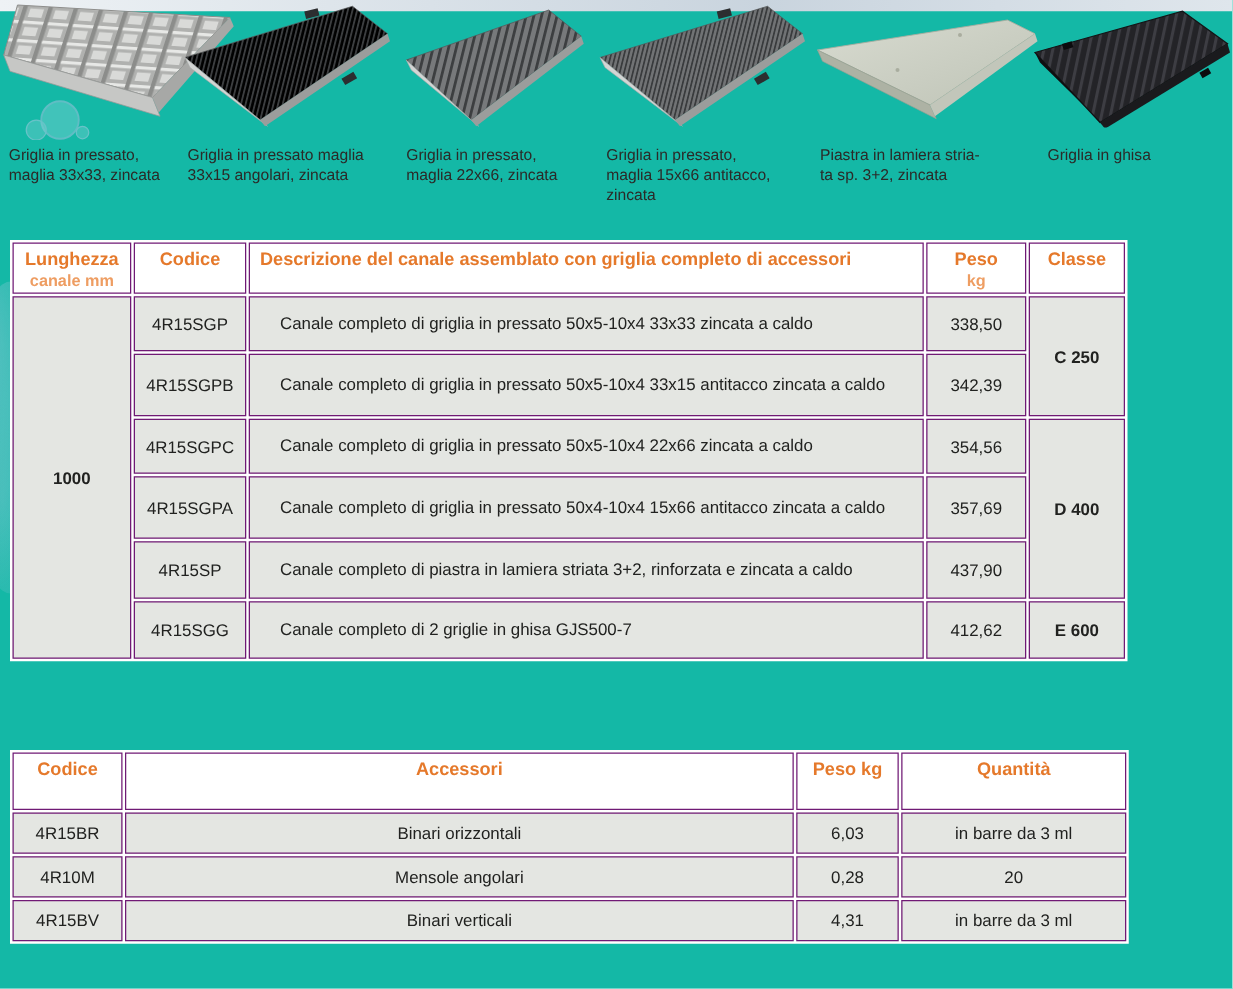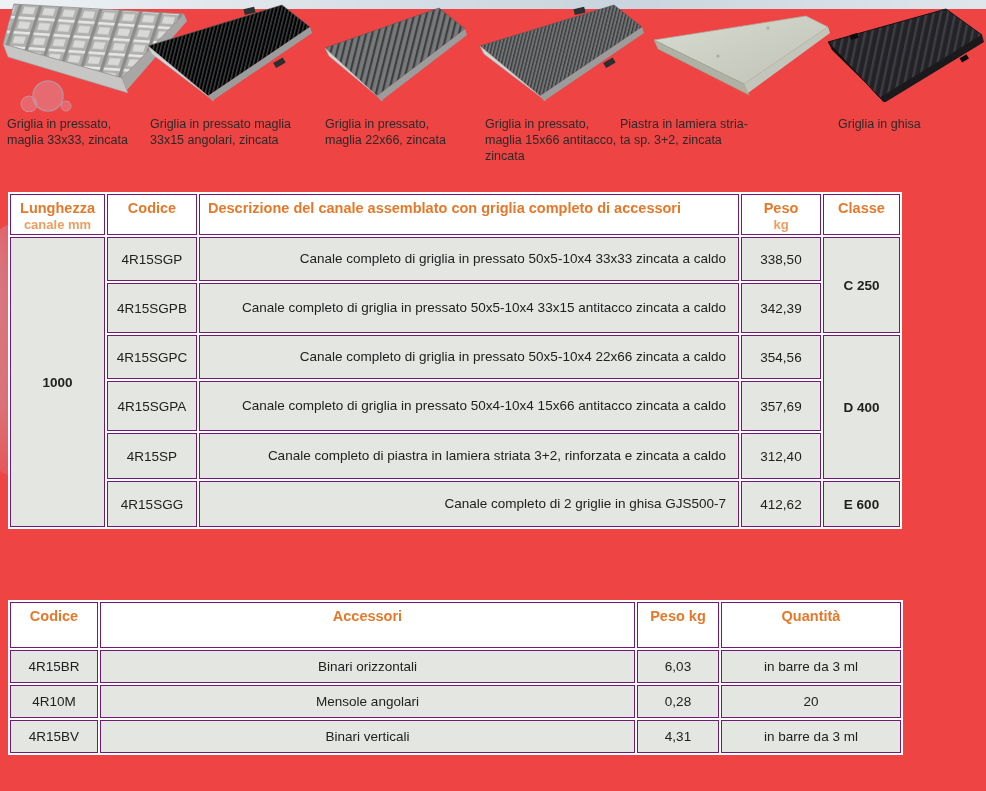--- a/index.html
+++ b/index.html
@@ -1,35 +1,35 @@
 <!DOCTYPE html>
 <html><head>
 <meta charset="utf-8">
 <style>
   html,body{margin:0;padding:0;background:#fff;}
-  .page{position:relative;width:986px;height:791px;background:#ef4444;overflow:hidden;
+  .page{position:relative;width:986px;height:791px;background:#14b8a6;overflow:hidden;
         font-family:"Liberation Sans",sans-serif;color:#212220;}
   
   .topband{position:absolute;left:0;top:0;width:986px;height:9px;
            background:linear-gradient(90deg,#eef2f5 0%,#d9e1e8 35%,#c9d4de 62%,#dfe6ec 100%);}
   
   .watermark-swirl{position:absolute;left:-26px;top:225px;width:70px;height:250px;
            background:radial-gradient(ellipse at 30% 20%,rgba(176,205,230,.35),rgba(176,205,230,0) 70%),
                       radial-gradient(ellipse at 40% 70%,rgba(176,205,230,.25),rgba(176,205,230,0) 70%);
            border-radius:50%;}
   .photo{position:absolute;}
   .caption{position:absolute;top:116px;font-size:12.5px;line-height:16px;color:#2b2a28;}
   
   table.t{position:absolute;left:8px;border-collapse:separate;border-spacing:2px;table-layout:fixed;background:#fff;}
   .t th,.t td{box-sizing:border-box;border:1px solid #701a75;overflow:hidden;}
   .t th{background:#ffffff;color:#e5792b;font-weight:bold;font-size:14.5px;
         vertical-align:top;padding:5px 2px 2px 2px;text-align:center;}
   .t th.left{text-align:left;padding-left:8px;}
   .t td{background:#e4e6e2;font-size:13.5px;color:#212220;text-align:center;vertical-align:middle;padding:2px;margin-left:25px;}
-  .t td.desc{text-align:right;padding:3px 12px;line-height:18px;}
+  .t td.desc{text-align:left;padding:3px 24px;line-height:18px;}
   .sub{display:block;font-weight:bold;font-size:13px;color:#ee9d62;margin-top:1px;}
   .len{font-size:15.5px;font-weight:bold;}
   .cls{font-size:14.5px;font-weight:bold;}
   .h44{height:44px}.h50{height:50px}.h46{height:46px}
   .t2 th{height:46px}
   .t2 td{height:33px}
 </style>
 </head>
 <body>
 
@@ -138,21 +138,21 @@
   </div>
   <div class="caption" style="left:325px;width:150px">
     <div>Griglia in pressato,</div>
     <div>maglia 22x66, zincata</div>
   </div>
   <div class="caption" style="left:485px;width:155px">
     <div>Griglia in pressato,</div>
     <div>maglia 15x66 antitacco,</div>
     <div>zincata</div>
   </div>
-  <div class="caption" style="left:620px;width:155px">
+  <div class="caption" style="left:656px;width:155px">
     <div>Piastra in lamiera stria-</div>
     <div>ta sp. 3+2, zincata</div>
   </div>
   <div class="caption" style="left:838px;width:130px">
     <div>Griglia in ghisa</div>
   </div>
 
   <div class="watermark-swirl"></div>
 
   <table class="t t1" style="top:192px">
@@ -198,21 +198,21 @@
         <td rowspan="3" class="cls">D 400</td>
       </tr>
       <tr class="h50">
         <td>4R15SGPA</td>
         <td class="desc">Canale completo di griglia in pressato 50x4-10x4 15x66 antitacco zincata a caldo</td>
         <td>357,69</td>
       </tr>
       <tr class="h46">
         <td>4R15SP</td>
         <td class="desc">Canale completo di piastra in lamiera striata 3+2, rinforzata e zincata a caldo</td>
-        <td>312,40</td>
+        <td>437,90</td>
       </tr>
       <tr class="h46">
         <td>4R15SGG</td>
         <td class="desc">Canale completo di 2 griglie in ghisa GJS500-7</td>
         <td>412,62</td>
         <td class="cls">E 600</td>
       </tr>
     </tbody>
   </table>
 

